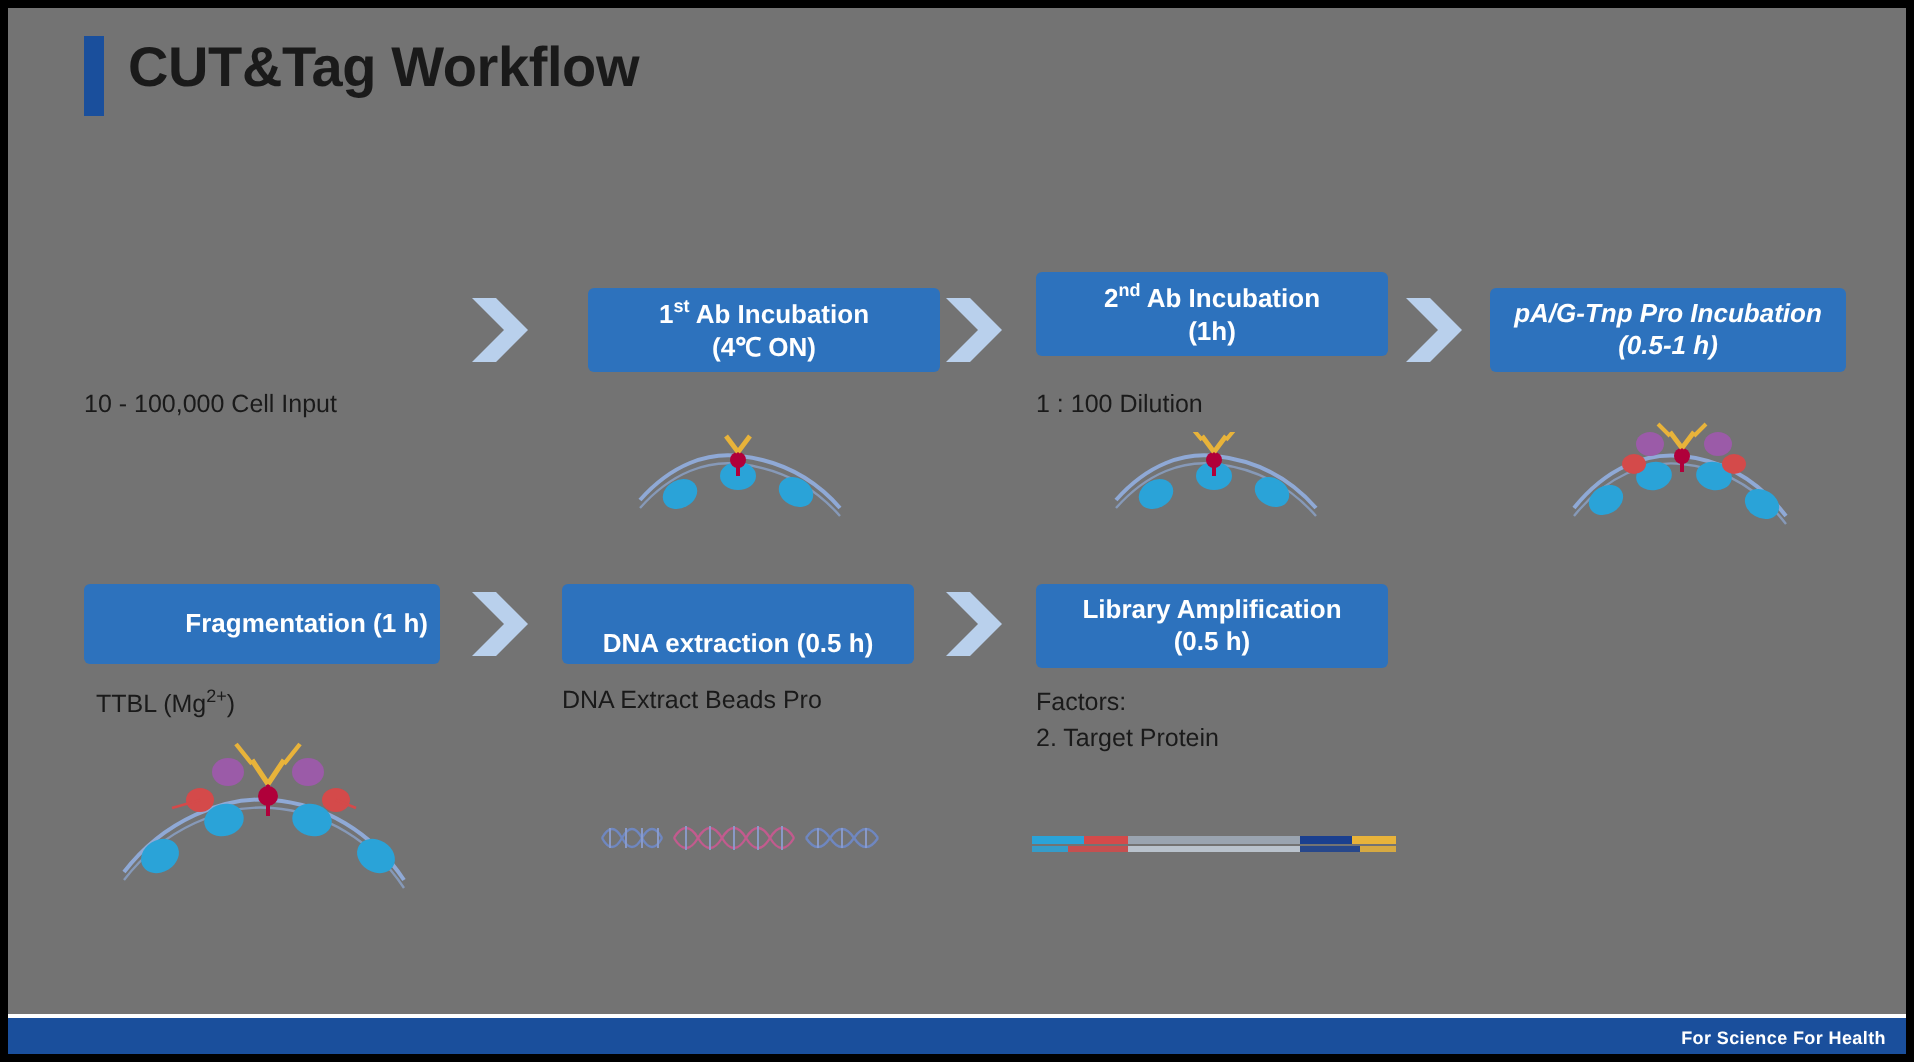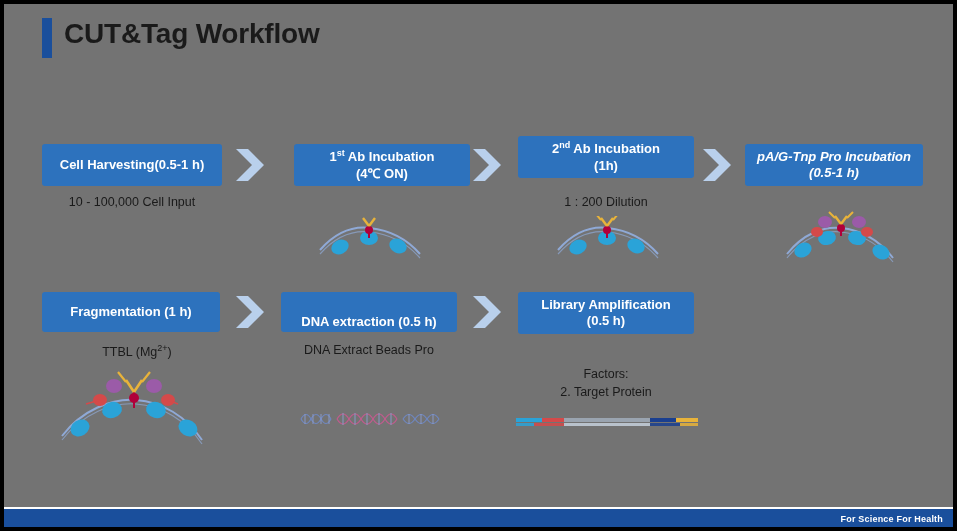--- a/index.html
+++ b/index.html
@@ -80,34 +80,32 @@
     box-sizing: border-box;
   }
   .step-box sup {
     font-size: 9px;
     vertical-align: super;
     font-weight: bold;
   }
   
   .caption {
     position: absolute;
-    text-align: center;
+    text-align: left;
     font-size: 12.5px;
     color: #1a1a1a;
     line-height: 1.35;
   }
   .caption.small sup {
     font-size: 9px;
   }
   .caption-list {
-    text-align: center;
     font-size: 12.5px;
     line-height: 1.45;
     color: #1a1a1a;
-    margin-top: 23px;
   }
   
   .chev {
     position: absolute;
     width: 34px;
     height: 36px;
   }
   .chev svg { display: block; }
   
   .illus {
@@ -116,23 +114,20 @@
   .illus svg { display: block; }
 </style>
 </head>
 <body>
 
 <div id="slide">
 
   <div class="title-bar"></div>
   <div class="title-text">CUT&amp;Tag Workflow</div>
 
-  <div class="step-box" style="left:38px; top:140px; width:180px; height:42px;">
-    <span>Cell Harvesting(0.5-1 h)</span>
-  </div>
 
   <div class="step-box" style="left:290px; top:140px; width:176px; height:42px;">
     <span>
       <span>1</span><sup>st</sup><span>  Ab Incubation</span><br>
       <span>(4℃ ON)</span>
     </span>
   </div>
 
   <div class="step-box" style="left:514px; top:132px; width:176px; height:42px;">
     <span>
@@ -158,21 +153,21 @@
       <path d="M2,2 L18,18 L2,34 L14,34 L30,18 L14,2 Z" fill="#b9d0ec"></path>
     </svg>
   </div>
   <div class="chev" style="left:697px; top:143px;">
     <svg width="34" height="36" viewBox="0 0 34 36">
       <path d="M2,2 L18,18 L2,34 L14,34 L30,18 L14,2 Z" fill="#b9d0ec"></path>
     </svg>
   </div>
 
   <div class="caption" style="left:38px; top:190px; width:180px;">10 - 100,000 Cell Input</div>
-  <div class="caption" style="left:514px; top:190px; width:176px;">1 : 200 Dilution</div>
+  <div class="caption" style="left:514px; top:190px; width:176px;">1 : 100 Dilution</div>
 
   <div class="illus" style="left:310px; top:212px;">
     <svg width="112" height="52" viewBox="0 0 112 52">
       <path d="M6,34 C22,16 40,10 56,12 C74,14 92,22 106,38" stroke="#8fa9d6" stroke-width="2" fill="none"></path>
       <path d="M6,38 C22,20 40,14 56,16 C74,18 92,26 106,42" stroke="#8fa9d6" stroke-width="1.2" fill="none" opacity=".7"></path>
       <ellipse cx="26" cy="31" rx="9" ry="7" fill="#2aa3d8" transform="rotate(-28 26 31)"></ellipse>
       <ellipse cx="55" cy="22" rx="9" ry="7" fill="#2aa3d8"></ellipse>
       <ellipse cx="84" cy="30" rx="9" ry="7" fill="#2aa3d8" transform="rotate(28 84 30)"></ellipse>
       <path d="M55,22 L55,10" stroke="#b0003a" stroke-width="2"></path>
       <circle cx="55" cy="14" r="4" fill="#b0003a"></circle>
@@ -206,21 +201,21 @@
       <circle cx="62" cy="18" r="4" fill="#b0003a"></circle>
       <path d="M62,14 L56,6 M62,14 L68,6" stroke="#e8b33a" stroke-width="2.4" fill="none"></path>
       <path d="M56,8 L50,2 M68,8 L74,2" stroke="#e8b33a" stroke-width="2" fill="none"></path>
       <ellipse cx="46" cy="12" rx="7" ry="6" fill="#9b5ba8"></ellipse>
       <ellipse cx="80" cy="12" rx="7" ry="6" fill="#9b5ba8"></ellipse>
       <ellipse cx="38" cy="22" rx="6" ry="5" fill="#d44a4a"></ellipse>
       <ellipse cx="88" cy="22" rx="6" ry="5" fill="#d44a4a"></ellipse>
     </svg>
   </div>
 
-  <div class="step-box" style="left:38px; top:288px; width:178px; height:40px;">
+  <div class="step-box" style="left:38px; top:288px; width:178px; height:40px;justify-content:flex-end;">
     <span>Fragmentation (1 h)</span>
   </div>
 
   <div class="step-box" style="left:277px; top:288px; width:176px; height:40px;align-items:flex-end;">
     <span>DNA extraction (0.5 h)</span>
   </div>
 
   <div class="step-box" style="left:514px; top:288px; width:176px; height:42px;">
     <span>
       <span>Library Amplification</span><br>

